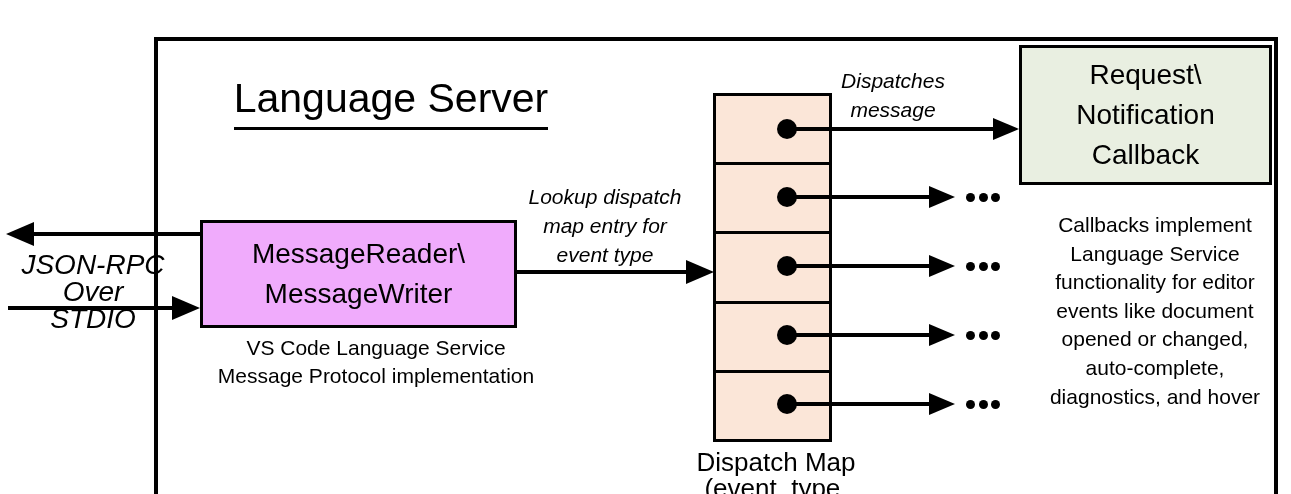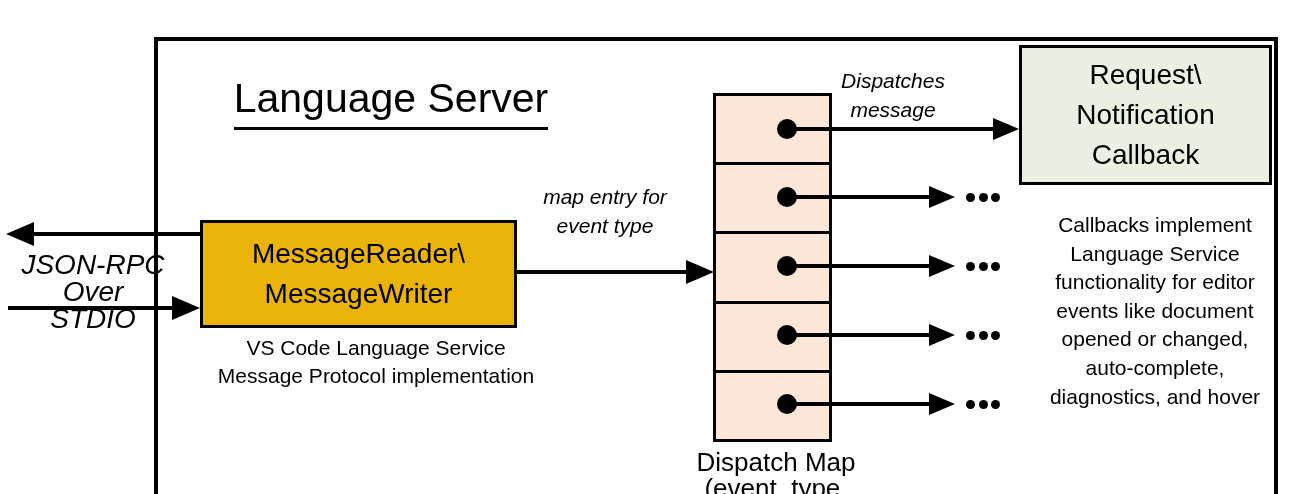--- a/index.html
+++ b/index.html
@@ -14,21 +14,21 @@
   }
   .title {
     position:absolute; left:225px; top:49px; width:332px; text-align:center;
     font-size:41px; line-height:48px; white-space:nowrap;
   }
   .title span { display:inline-block; border-bottom:3px solid #000; padding-bottom:5px; }
   .box {
     position:absolute; border:3px solid #000; display:flex; flex-direction:column;
     align-items:center; justify-content:center; text-align:center;
   }
-  .reader { left:200px; top:195px; width:317px; height:108px; background:#eab308;
+  .reader { left:200px; top:195px; width:317px; height:108px; background:#f0abfc;
             font-size:28px; line-height:40px; }
   .request { left:1019px; top:20px; width:253px; height:140px; background:#E9EFE1;
              font-size:28px; line-height:40px; }
   .map {
     position:absolute; left:713px; top:68px; width:119px; height:349px;
     background:#FBE6D8; border:3px solid #000; display:flex; flex-direction:column;
   }
   .map .cell { flex:1; border-bottom:3px solid #000; }
   .map .cell:last-child { border-bottom:none; }
   .mapdot { position:absolute; width:20px; height:20px; border-radius:50%; background:#000; }
@@ -82,20 +82,21 @@
 
   <div class="lbl caption" style="left:204px; top:309px; width:344px;">
     <span class="line-span">VS Code Language Service</span>
     <span class="line-span">Message Protocol implementation</span>
   </div>
 
   <div class="hline" style="left:517px; top:245px; width:170px;"></div>
   <div class="tri-r big" style="left:686px; top:235px;"></div>
 
   <div class="lbl italic lookup">
+    <span class="line-span">Lookup dispatch</span>
     <span class="line-span">map entry for</span>
     <span class="line-span">event type</span>
   </div>
 
   <div class="map">
     <div class="cell"></div>
     <div class="cell"></div>
     <div class="cell"></div>
     <div class="cell"></div>
     <div class="cell"></div>

